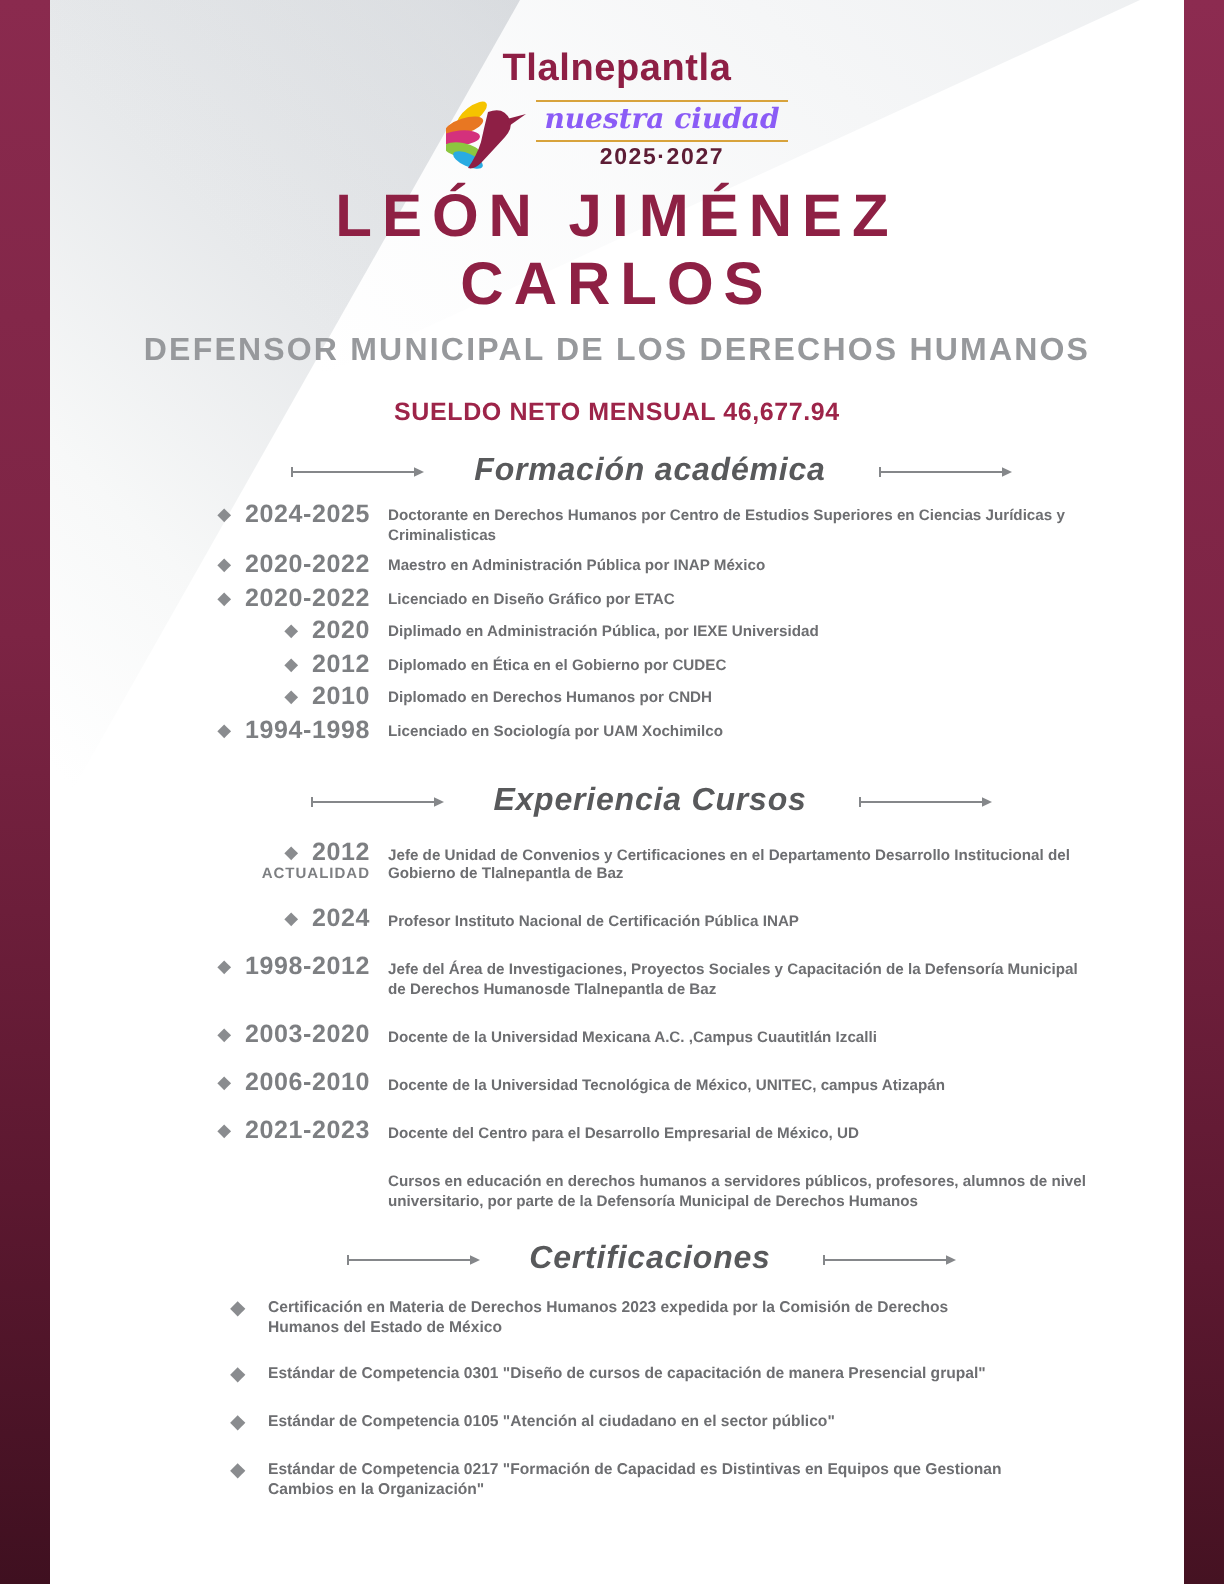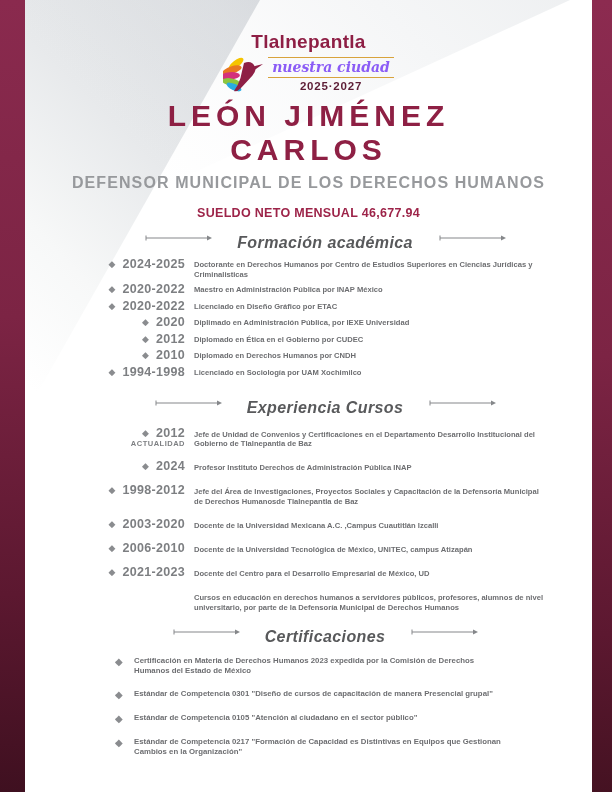--- a/index.html
+++ b/index.html
@@ -14,40 +14,40 @@
   
   .sheen{position:absolute;left:25px;top:0;width:235px;height:415px;
     clip-path:polygon(0 0,100% 0,0 100%);
     background:linear-gradient(225deg,#d3d6da 0%,#e7e9eb 40%,#f7f8f8 70%,#ffffff 95%);}
   .sheen2{position:absolute;left:25px;top:0;width:545px;height:250px;
     clip-path:polygon(0 0,100% 0,0 100%);
     background:linear-gradient(225deg,rgba(214,218,222,.40) 0%,rgba(236,238,240,.25) 45%,rgba(255,255,255,0) 75%);}
   .content{position:absolute;left:25px;right:20px;top:0;bottom:0;}
 
   
-  .brand{padding-top:31px;text-align:center;}
+  .brand{padding-top:24px;text-align:center;}
   .brand-city{font-size:19px;font-weight:800;letter-spacing:.3px;color:#8e1f45;}
   .logo-row{display:flex;align-items:center;justify-content:center;gap:5px;margin-top:3px;}
   .logo-svg{display:block;}
   .tagline-block{text-align:center;}
   .tagline{font-family:"DejaVu Serif",serif;font-style:italic;font-weight:bold;
     font-size:14px;color:#8b5cf6;border-top:1.5px solid #d8a33c;border-bottom:1.5px solid #d8a33c;
     padding:1px 4px 2px 4px;}
   .period{font-size:11.5px;font-weight:800;color:#5d1d35;letter-spacing:.8px;margin-top:2px;}
 
   
   .name{margin-top:7px;text-align:center;color:#8e2044;font-weight:800;
     font-size:30px;line-height:34px;letter-spacing:5px;}
   .role{margin-top:7px;text-align:center;color:#97999c;font-weight:bold;
     font-size:16px;letter-spacing:1.1px;}
   .salary{margin-top:14px;text-align:center;color:#9d2449;font-weight:800;
     font-size:12.5px;letter-spacing:.3px;}
 
   
-  .section-head{display:flex;align-items:flex-start;justify-content:center;gap:24px;margin-top:14px;padding-left:33px;}
+  .section-head{display:flex;align-items:center;justify-content:center;gap:24px;margin-top:14px;padding-left:33px;}
   .section-title{font-style:italic;font-weight:bold;font-size:16px;color:#58595b;letter-spacing:.4px;}
   .rule-arrow{flex:0 0 auto;}
 
   
   .t-list{margin-top:6px;}
   .t-row{display:grid;grid-template-columns:160px 1fr;column-gap:9px;align-items:start;}
   .edu .t-row{margin-bottom:3.5px;}
   .exp .t-row{margin-bottom:11px;}
   .t-when{text-align:right;}
   .t-year-line{display:flex;justify-content:flex-end;align-items:center;gap:7px;}
@@ -214,21 +214,21 @@
         </div>
 
         <div class="t-row">
           <div class="t-when">
             <div class="t-year-line">
               <span class="bullet">◆</span>
               <span class="t-year">2024</span>
             </div>
             <div class="t-year2"></div>
           </div>
-          <div class="t-text">Profesor Instituto Derechos de Administración Pública INAP</div>
+          <div class="t-text">Profesor Instituto Nacional de Certificación Pública INAP</div>
         </div>
 
         <div class="t-row">
           <div class="t-when">
             <div class="t-year-line">
               <span class="bullet">◆</span>
               <span class="t-year">1998-2012</span>
             </div>
             <div class="t-year2"></div>
           </div>

